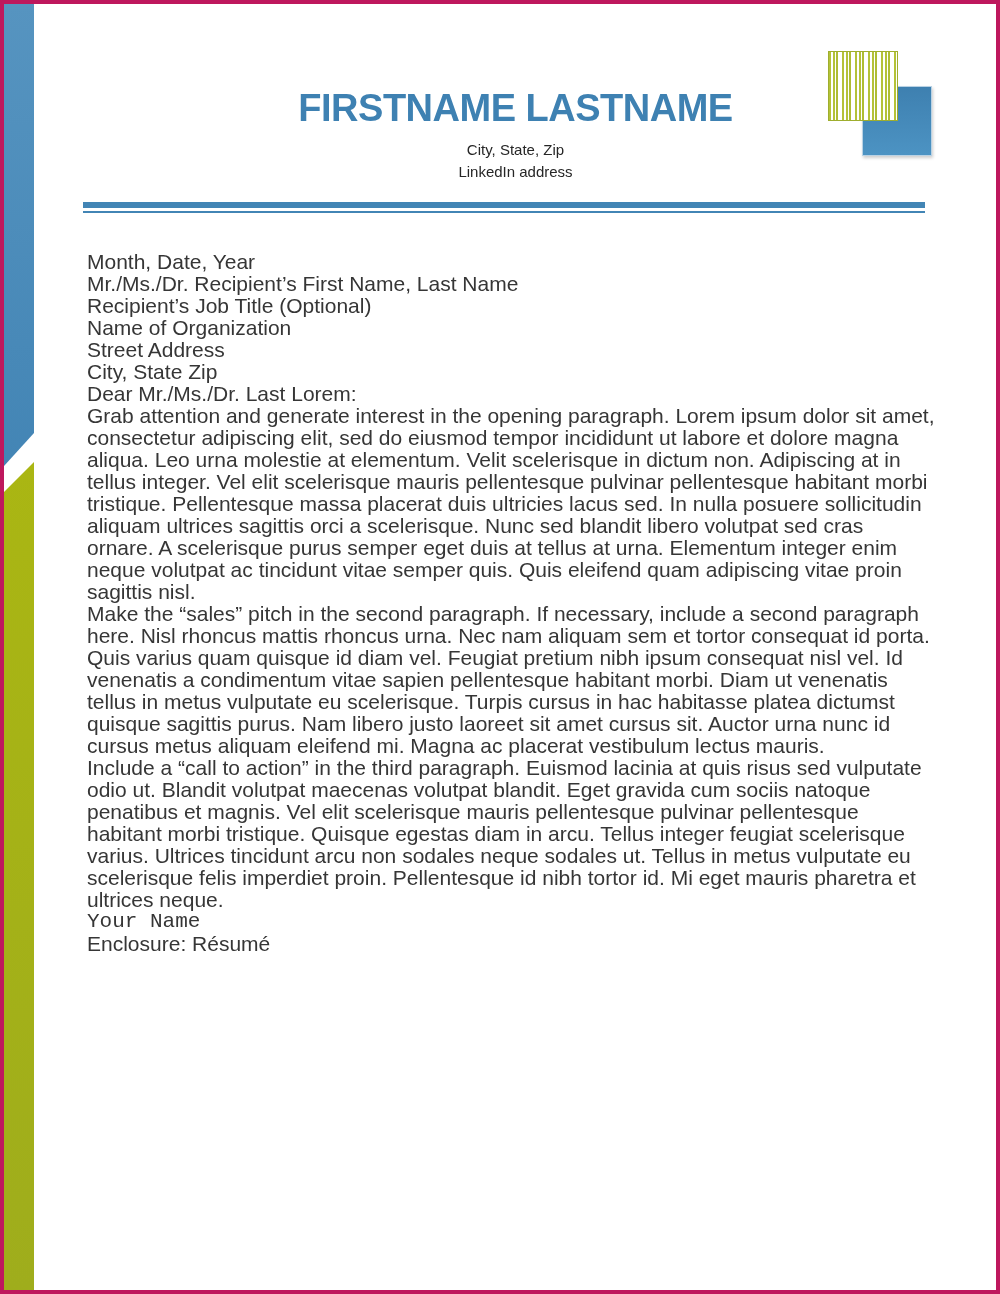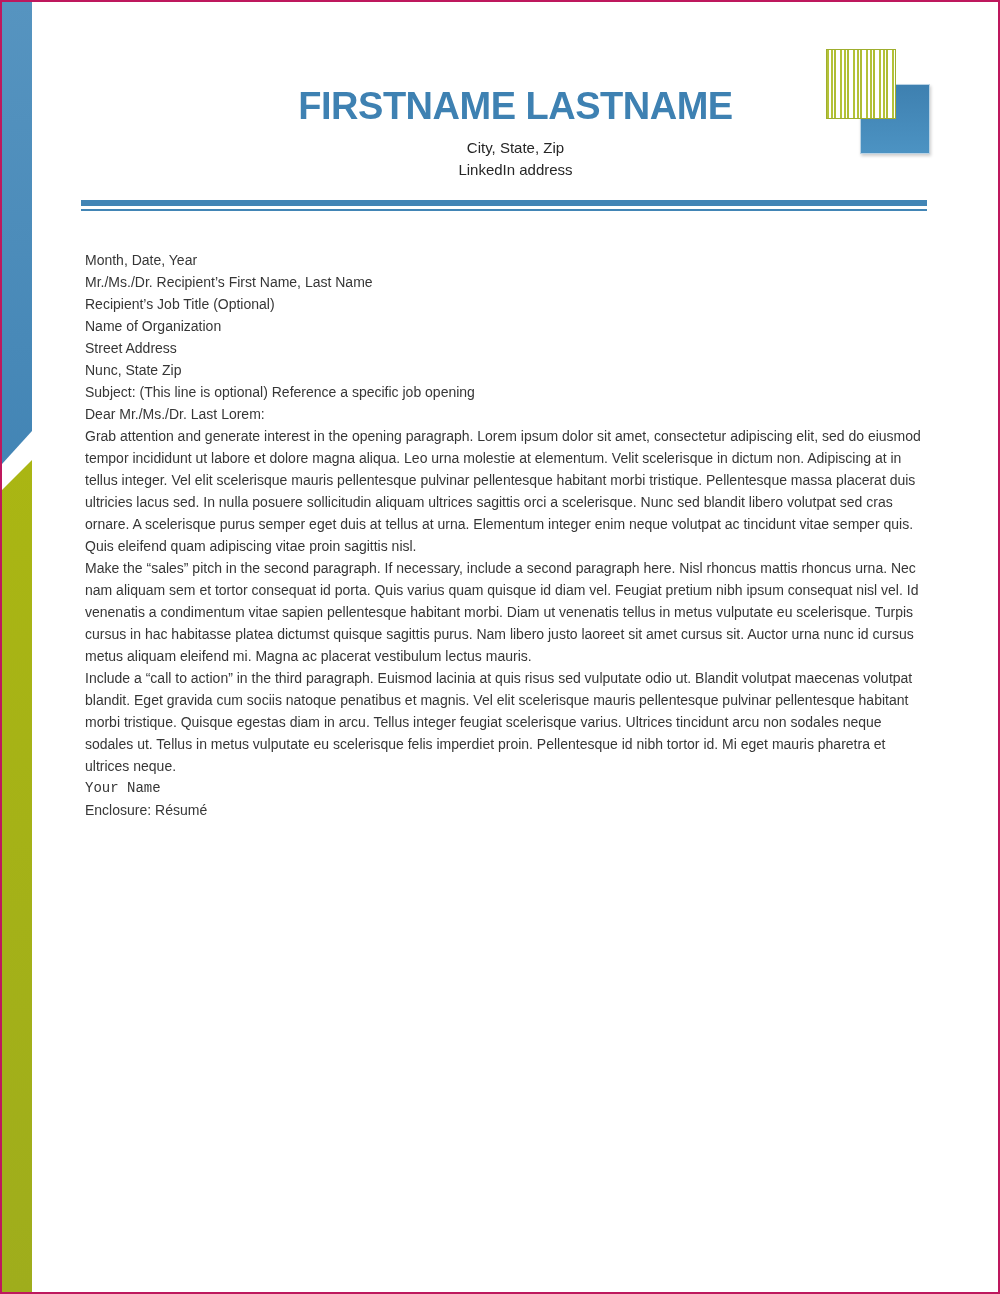--- a/index.html
+++ b/index.html
@@ -1,20 +1,20 @@
 <!DOCTYPE html>
 <html><head>
 <meta charset="utf-8">
 <style>
   html,body{margin:0;padding:0;background:#ffffff;}
   .page{
     position:relative;
     width:1000px;height:1294px;
     box-sizing:border-box;
-    border:2px solid #be185d;
+    border:4px solid #be185d;
     background:#ffffff;
     font-family:"Liberation Sans", sans-serif;
     overflow:hidden;
   }
 
   
   .accent-bar{position:absolute;left:0;top:0;bottom:0;width:30px;}
   .bar-blue{
     position:absolute;left:0;top:0;width:30px;height:462px;
     background:linear-gradient(180deg,#5694c0 0%,#4385b5 100%);
@@ -56,21 +56,21 @@
 
   
   .double-rule{position:absolute;left:79px;right:71px;top:198px;}
   .rule-thick{height:6px;background:#4285b5;}
   .rule-gap{height:3px;}
   .rule-thin{height:2px;background:#4285b5;}
 
   
   .letter{
     position:absolute;left:83px;top:247px;width:848px;
-    font-size:14px;line-height:22px;color:#363636;
+    font-size:21px;line-height:22px;color:#363636;
     text-align:left;
   }
   .letter p{margin:0;}
   .gap-s{margin-top:22px;}
   .gap-m{margin-top:44px;}
   .gap-l{margin-top:66px;font-family:Liberation Mono, monospace;}
 </style>
 </head>
 <body>
 
@@ -98,23 +98,22 @@
     <div class="rule-thin"></div>
   </div>
 
   <div class="letter">
     <p>Month, Date, Year</p>
 
     <p class="gap-m">Mr./Ms./Dr. Recipient’s First Name, Last Name</p>
     <p>Recipient’s Job Title (Optional)</p>
     <p>Name of Organization</p>
     <p>Street Address</p>
-    <p>Nunc, State Zip</p>
+    <p>City, State Zip</p>
 
-    <p class="gap-s">Subject: (This line is optional) Reference a specific job opening</p>
 
     <p class="gap-s">Dear Mr./Ms./Dr. Last Lorem:</p>
 
     <p class="gap-s">Grab attention and generate interest in the opening paragraph. Lorem ipsum dolor sit amet, consectetur adipiscing elit, sed do eiusmod tempor incididunt ut labore et dolore magna aliqua. Leo urna molestie at elementum. Velit scelerisque in dictum non. Adipiscing at in tellus integer. Vel elit scelerisque mauris pellentesque pulvinar pellentesque habitant morbi tristique. Pellentesque massa placerat duis ultricies lacus sed. In nulla posuere sollicitudin aliquam ultrices sagittis orci a scelerisque. Nunc sed blandit libero volutpat sed cras ornare. A scelerisque purus semper eget duis at tellus at urna. Elementum integer enim neque volutpat ac tincidunt vitae semper quis. Quis eleifend quam adipiscing vitae proin sagittis nisl.</p>
     <p class="gap-s">Make the “sales” pitch in the second paragraph. If necessary, include a second paragraph here. Nisl rhoncus mattis rhoncus urna. Nec nam aliquam sem et tortor consequat id porta. Quis varius quam quisque id diam vel. Feugiat pretium nibh ipsum consequat nisl vel. Id venenatis a condimentum vitae sapien pellentesque habitant morbi. Diam ut venenatis tellus in metus vulputate eu scelerisque. Turpis cursus in hac habitasse platea dictumst quisque sagittis purus. Nam libero justo laoreet sit amet cursus sit. Auctor urna nunc id cursus metus aliquam eleifend mi. Magna ac placerat vestibulum lectus mauris.</p>
     <p class="gap-s">Include a “call to action” in the third paragraph. Euismod lacinia at quis risus sed vulputate odio ut. Blandit volutpat maecenas volutpat blandit. Eget gravida cum sociis natoque penatibus et magnis. Vel elit scelerisque mauris pellentesque pulvinar pellentesque habitant morbi tristique. Quisque egestas diam in arcu. Tellus integer feugiat scelerisque varius. Ultrices tincidunt arcu non sodales neque sodales ut. Tellus in metus vulputate eu scelerisque felis imperdiet proin. Pellentesque id nibh tortor id. Mi eget mauris pharetra et ultrices neque.</p>
 
 
     <p class="gap-l">Your Name</p>
 

